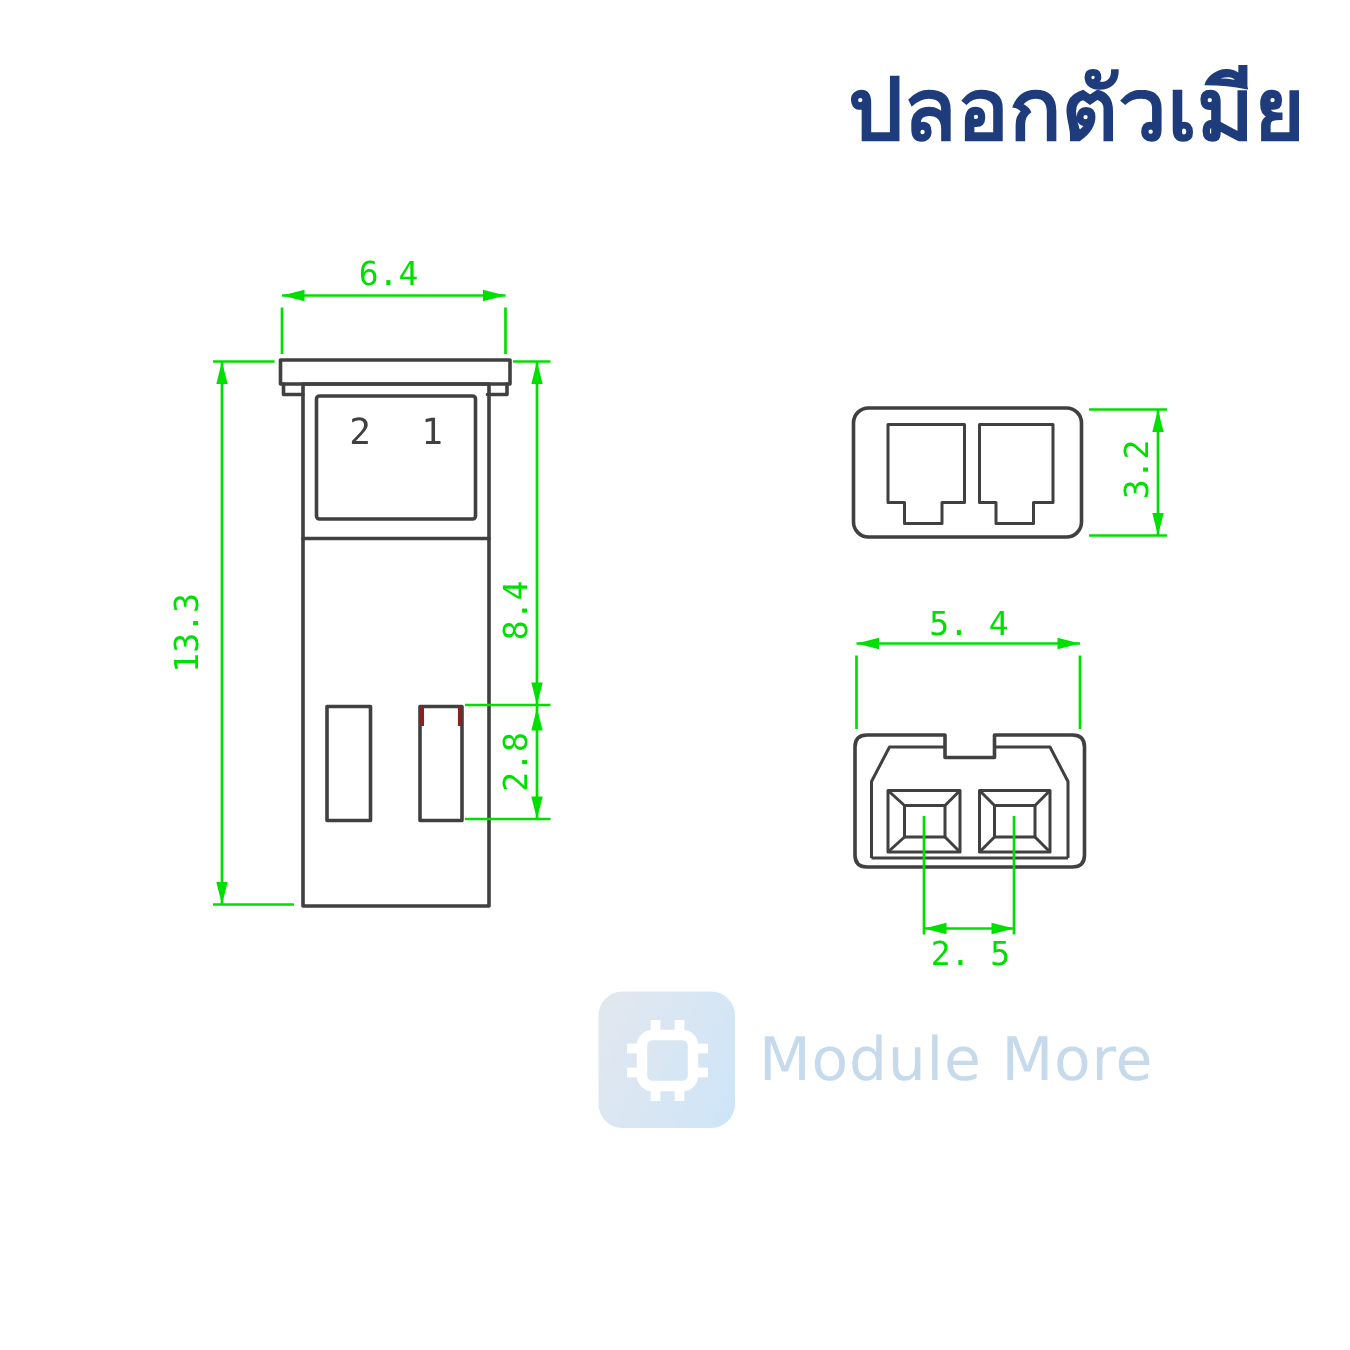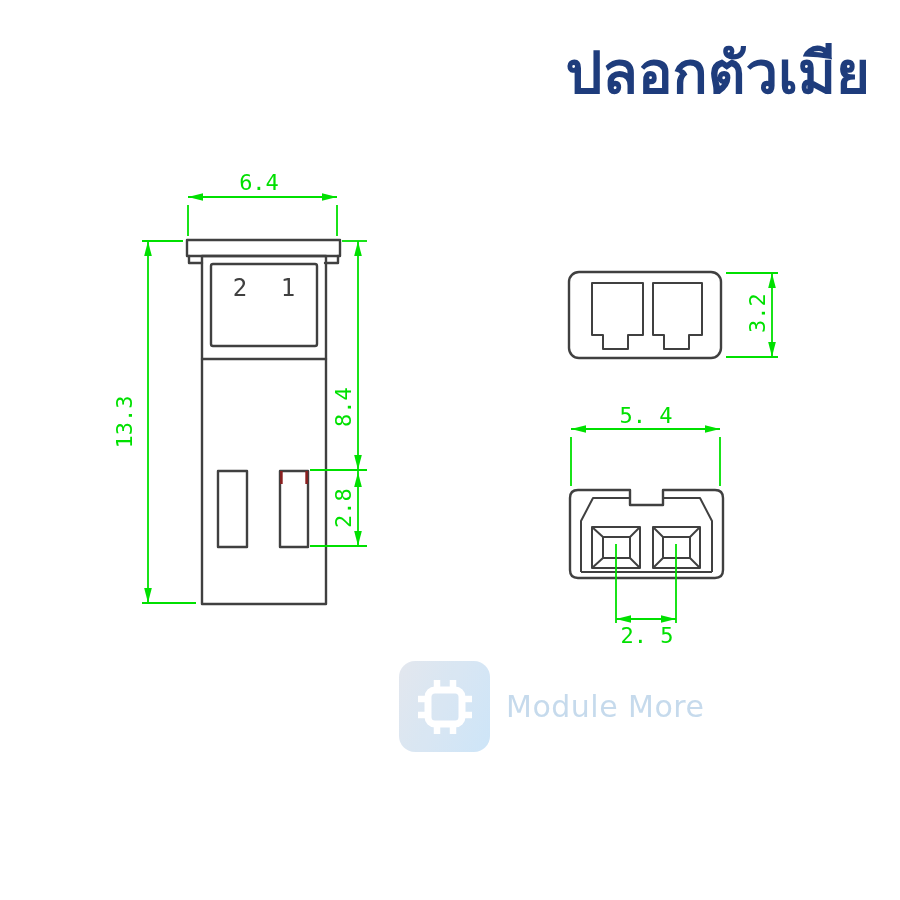--- a/index.html
+++ b/index.html
@@ -33,21 +33,21 @@
   .dim-arrow{fill:var(--color-dimension);stroke:none;}
   .dim-text{fill:var(--color-dimension);font-family:"DejaVu Sans Mono",monospace;font-size:22px;}
   
   .watermark{position:absolute;left:399px;top:661px;display:flex;align-items:center;opacity:.95;}
   .watermark-tile{
     width:91px;height:91px;border-radius:16px;flex:0 0 auto;
     background:linear-gradient(115deg,var(--color-tile-start) 0%,var(--color-tile-end) 100%);
     display:flex;align-items:center;justify-content:center;
   }
   .watermark-brand{
-    margin-left:16px;font-size:30px;font-weight:400;letter-spacing:.5px;
+    margin-left:16px;font-size:40px;font-weight:400;letter-spacing:.5px;
     color:var(--color-watermark-text);white-space:nowrap;
   }
 </style>
 </head>
 <body>
 
 <div class="canvas">
 
   <h1 class="page-title">ปลอกตัวเมีย</h1>
 

